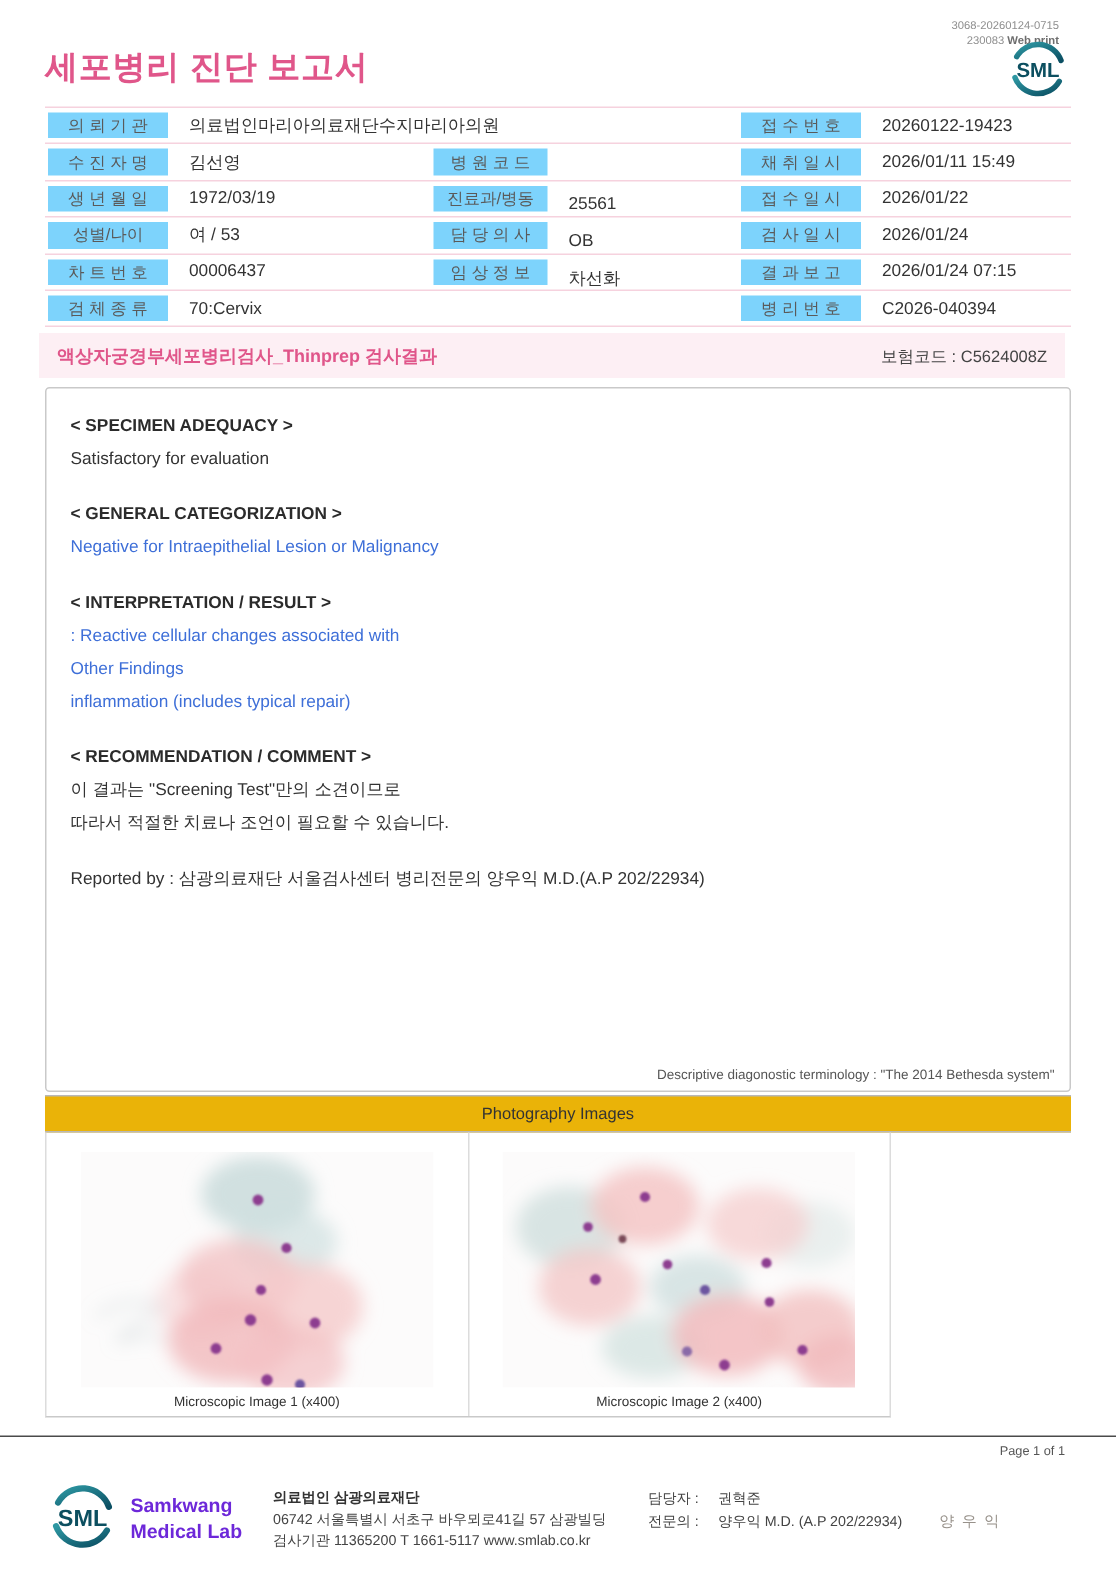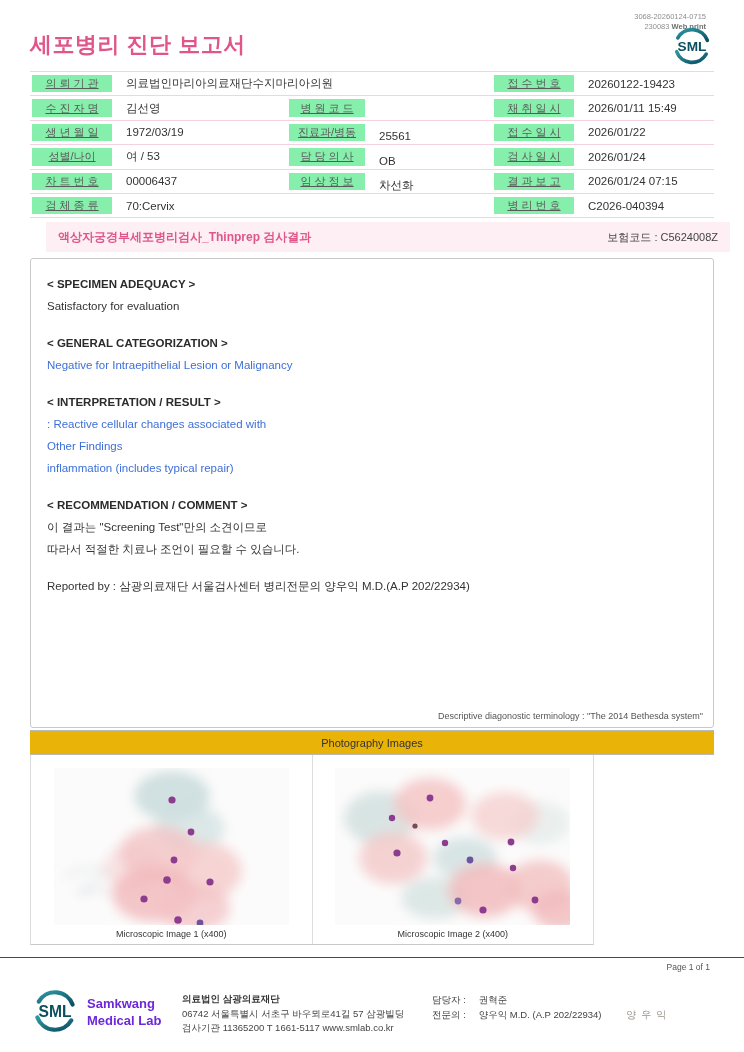--- a/index.html
+++ b/index.html
@@ -10,29 +10,29 @@
   .docnums{position:absolute;top:12px;right:38px;text-align:right;
            font-size:7.5px;line-height:9.5px;color:#8f8f8f;}
   .docnums b{color:#6e6e6e;}
   .logo-top{position:absolute;top:26px;right:30px;}
   .page-title{position:absolute;left:30px;top:30px;font-size:22px;font-weight:bold;
               color:#e0568a;letter-spacing:.5px;}
 
   
   .info{position:absolute;left:30px;top:71px;width:684px;border-top:1px solid #f6d2de;}
   .irow{display:flex;height:23.4px;border-bottom:1px solid #f6d2de;align-items:stretch;}
-  .lbl{background:#86efac;color:#5a5a5a;font-size:11px;display:flex;align-items:center;
-       justify-content:center;margin:3px 2px;white-space:nowrap;text-decoration:underline;}
+  .lbl{background:#7dd3fc;color:#5a5a5a;font-size:11px;display:flex;align-items:center;
+       justify-content:center;margin:3px 2px;white-space:nowrap;}
   .l1{width:80px;} .l2{width:76px;} .l3{width:80px;}
   .val{display:flex;align-items:center;padding-left:12px;font-size:11.5px;color:#333;
        white-space:nowrap;box-sizing:border-box;}
   .v1{width:173px;} .v1w{width:378px;} .v2{width:125px;margin-top:40px;} .v3{flex:1;}
 
   
-  .band{position:absolute;left:46px;top:222px;width:684px;height:30px;background:#fdeff4;
+  .band{position:absolute;left:26px;top:222px;width:684px;height:30px;background:#fdeff4;
         display:flex;align-items:center;justify-content:space-between;
         padding:0 12px;box-sizing:border-box;}
   .band-title{color:#e0568a;font-weight:bold;font-size:12px;}
   .band-code{color:#444;font-size:11px;}
 
   
   .rbox{position:absolute;left:30px;top:258px;width:684px;height:470px;border:1px solid #c9c9c9;
         border-radius:3px;box-sizing:border-box;padding:14px 16px;font-size:11.5px;color:#333;}
   .rline{line-height:22px;height:22px;white-space:nowrap;}
   .rhead{font-weight:bold;color:#2b2b2b;}

